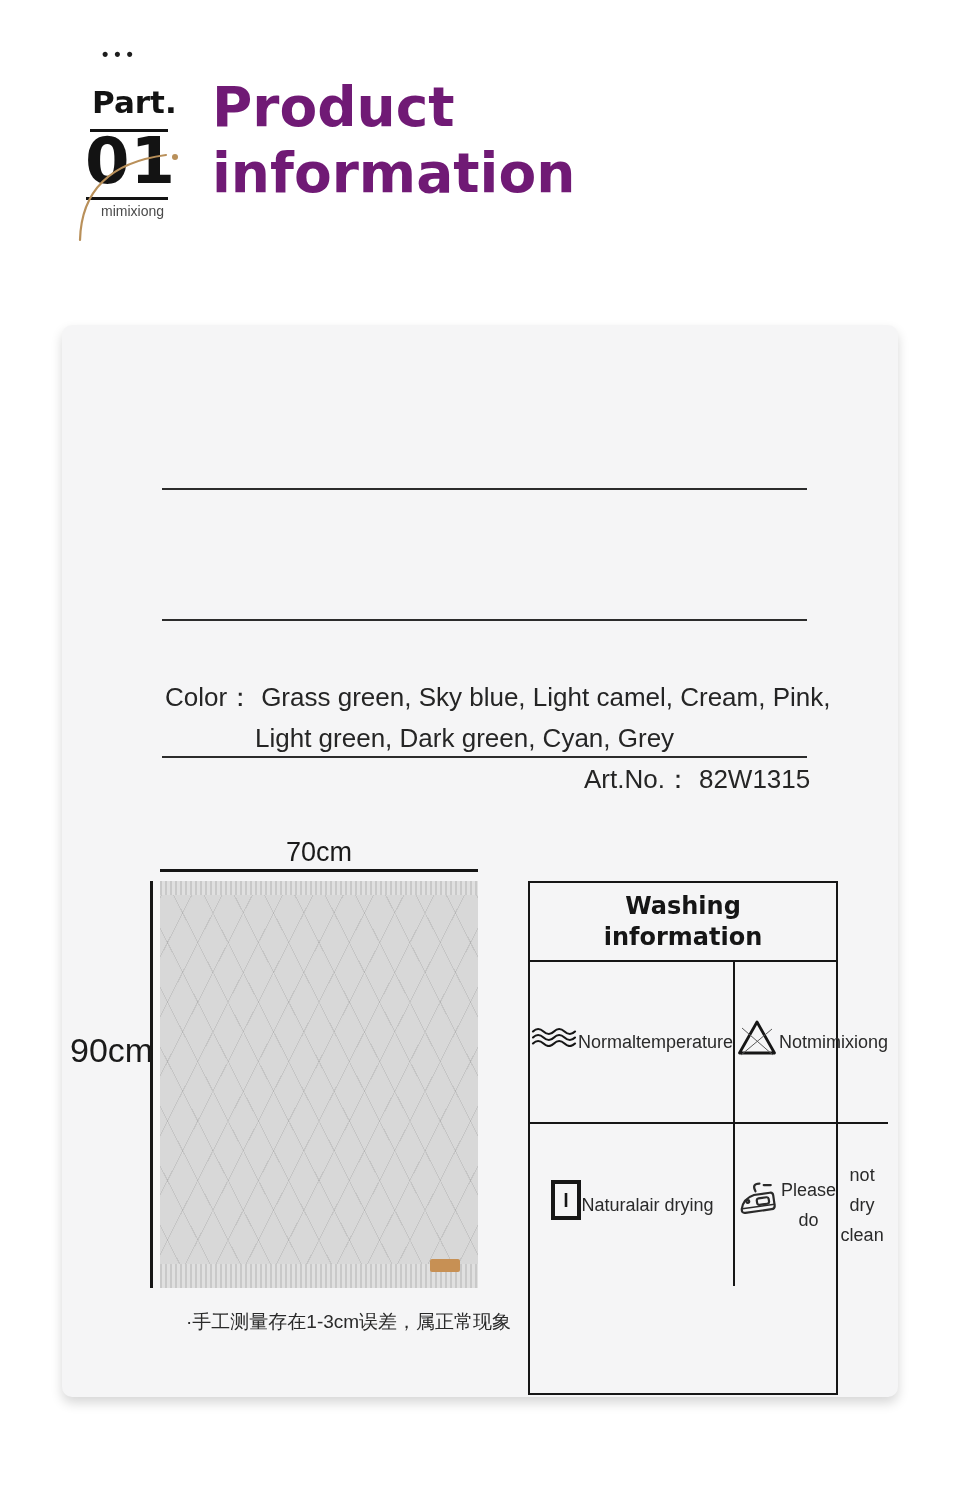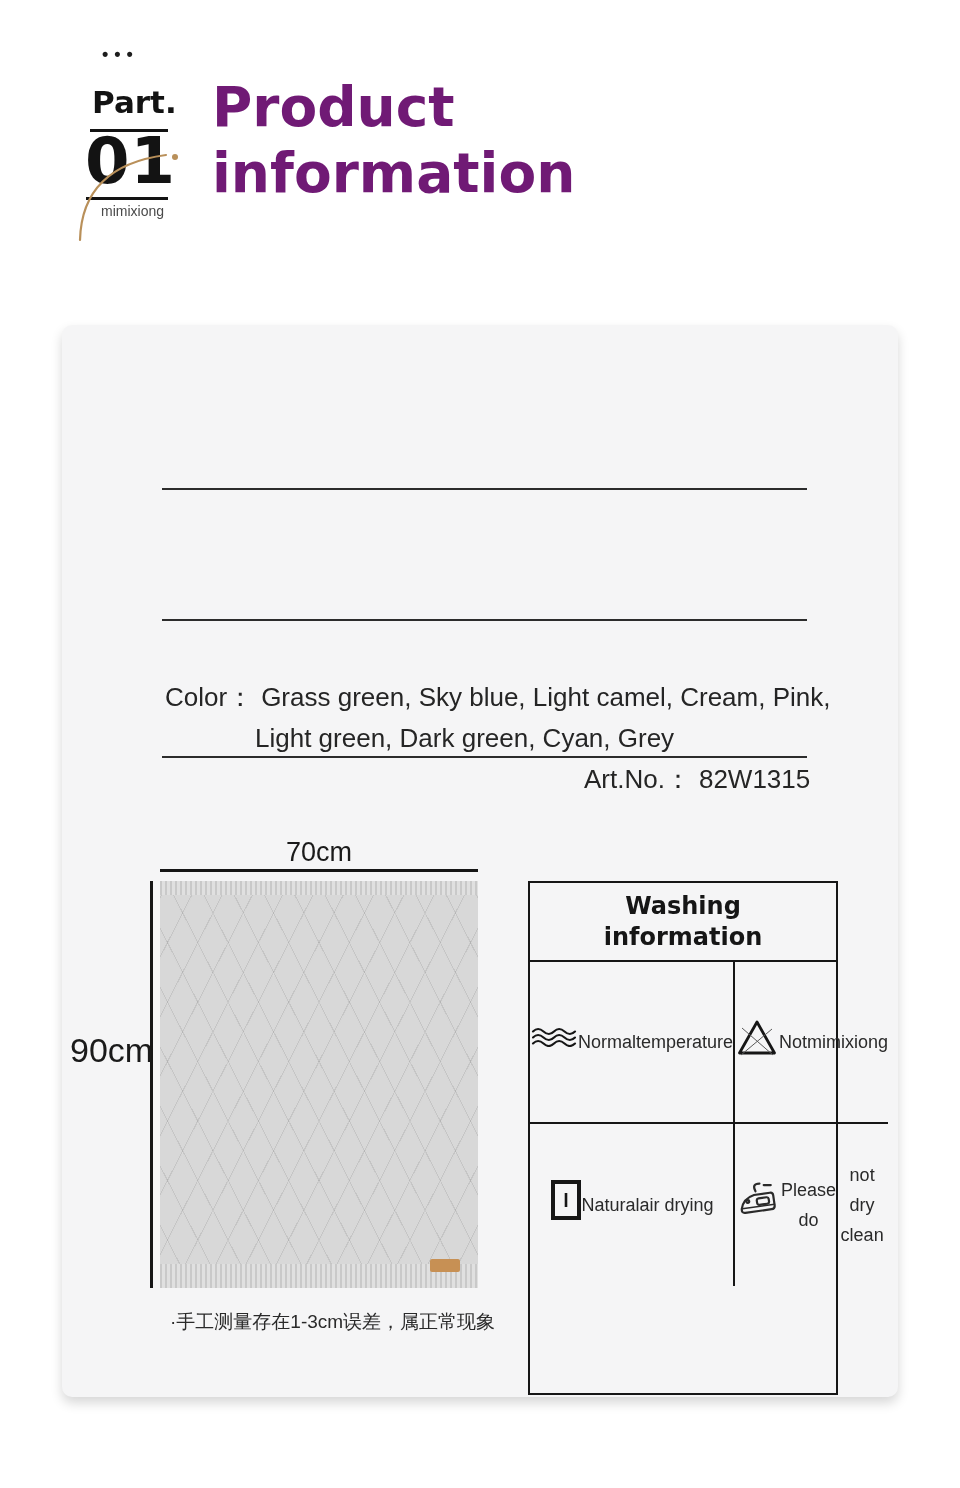--- a/index.html
+++ b/index.html
@@ -61,21 +61,21 @@
     background-image:
       repeating-linear-gradient(63deg,  rgba(255,255,255,0.30) 0 1px, transparent 1px 27px),
       repeating-linear-gradient(-63deg, rgba(255,255,255,0.30) 0 1px, transparent 1px 27px),
       repeating-linear-gradient(63deg,  rgba(105,105,105,0.17) 0 2px, transparent 2px 27px),
       repeating-linear-gradient(-63deg, rgba(105,105,105,0.17) 0 2px, transparent 2px 27px);
   }
   .rib { position:absolute; left:0; right:0; background:repeating-linear-gradient(90deg,#c9c9c9 0 2px,#e0e0e0 2px 5px); }
   .rib-top { top:0; height:14px; }
   .rib-bottom { bottom:0; height:24px; }
   .blanket-tag { position:absolute; right:18px; bottom:16px; width:30px; height:13px; background:#c79054; border-radius:2px; }
-  .diagram-note { position:absolute; left:108px; top:984px; font-size:19px; color:#2a2a2a; }
+  .diagram-note { position:absolute; left:124px; top:984px; font-size:19px; color:#2a2a2a; }
   
   .wash-box {
     position:absolute; left:466px; top:556px; width:310px; height:514px;
     border:2px solid #161616; background:#f5f5f6;
   }
   .wash-header {
     height:79px; border-bottom:2px solid #161616;
     display:flex; flex-direction:column; align-items:center; justify-content:center;
     font-family:"DejaVu Sans", sans-serif; font-weight:bold;
     font-size:24px; line-height:31px; color:#161616; text-align:center;

